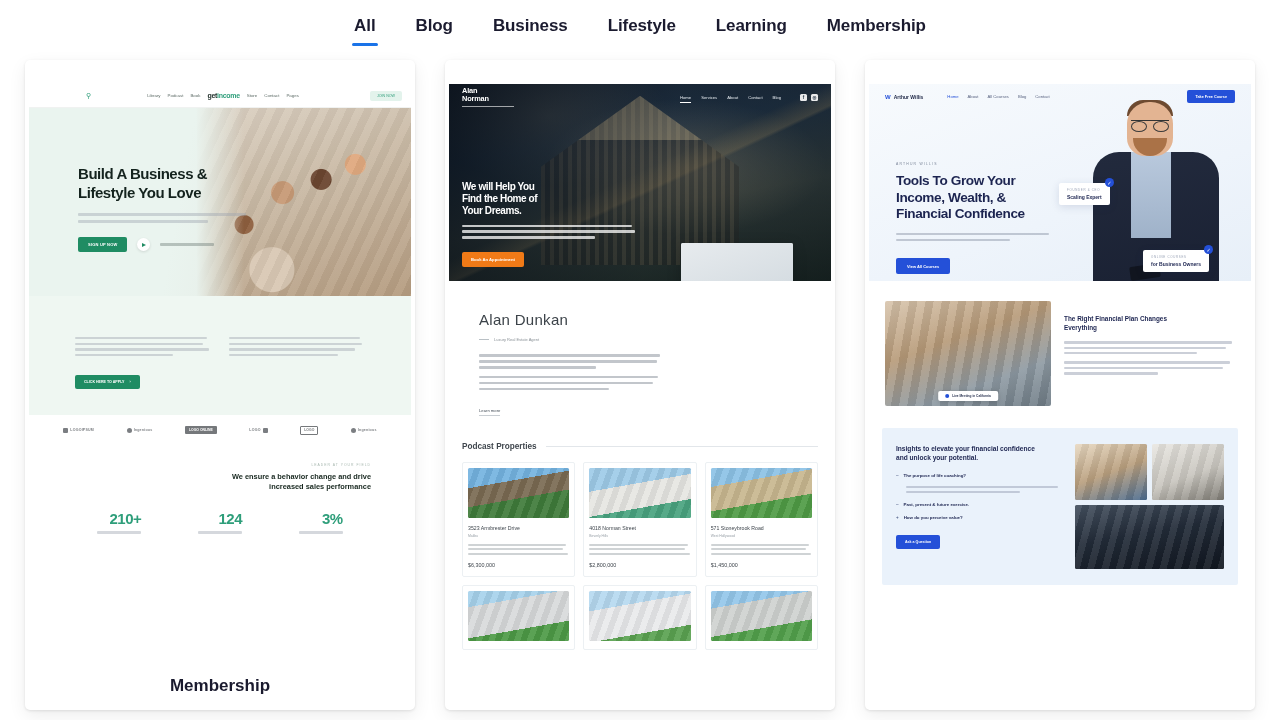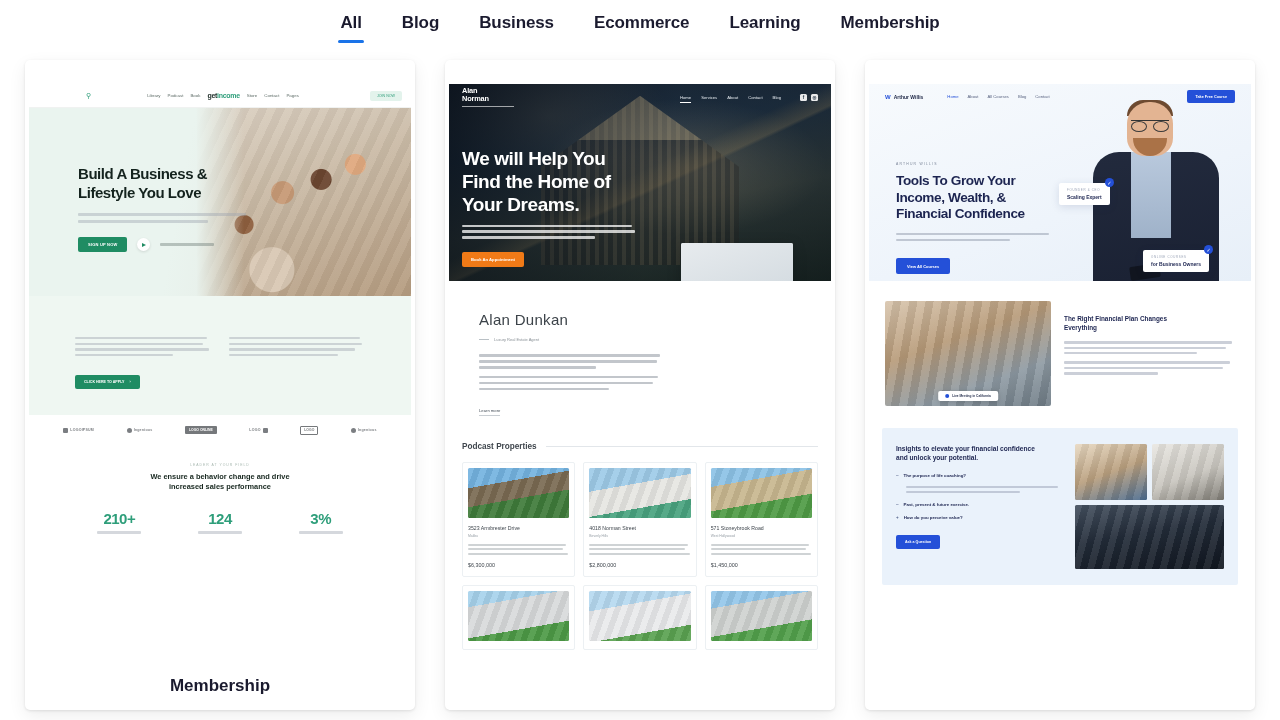--- a/index.html
+++ b/index.html
@@ -5,21 +5,21 @@
   * { box-sizing: border-box; margin: 0; padding: 0; }
   html, body {
     width: 1280px; height: 720px;
     background: #ffffff;
     font-family: "Liberation Sans", sans-serif;
     overflow: hidden;
   }
 
   
   .tabbar {
-    display: flex; justify-content: center; align-items: center;
+    display: flex; justify-content: center; align-items: flex-end;
     gap: 36px; height: 46px; padding-top: 6px;
   }
   .tab {
     font-size: 17px; font-weight: 700; color: #1b1b2f;
     letter-spacing: -.1px; padding: 4px 2px 10px; position: relative;
     cursor: pointer; white-space: nowrap;
   }
   .tab.active { color: #1a1a2e; }
   .tab.active::after {
     content: ""; position: absolute; left: 0; right: 0; bottom: 0;
@@ -123,21 +123,21 @@
 
   .c1-logos { background: #fff; height: 30px; display: flex; align-items: center;
     justify-content: space-around; padding: 0 18px; }
   .c1-logo-item { display: flex; align-items: center; gap: 2px; opacity: .62; }
   .c1-logo-mark { width: 5px; height: 5px; background: #2b3036; border-radius: 1px; }
   .c1-logo-mark.round { border-radius: 50%; }
   .c1-logo-txt { font-size: 3.6px; font-weight: 800; color: #2b3036; letter-spacing: .2px; }
   .c1-logo-chip { background: #22262b; color: #fff; font-size: 3.4px; padding: 2px 4px; border-radius: 1px; }
   .c1-logo-out { border: 1px solid #22262b; font-size: 3.4px; padding: 1.5px 3px; border-radius: 1px; color:#22262b; }
 
-  .c1-stats { background: #fff; padding: 18px 40px 22px; text-align: center; }
+  .c1-stats { background: #fff; padding: 18px 40px 22px; text-align: right; }
   .c1-stats .c1-eyebrow { color: #a8b8b0; }
   .c1-stats-h { font-size: 7.4px; font-weight: 700; color: #17271f; line-height: 1.35; margin-top: 5px; }
   .c1-stat-row { display: flex; justify-content: space-around; margin-top: 18px; }
   .c1-stat-n { font-size: 15px; font-weight: 700; color: #2e9e7a; letter-spacing: -.5px; }
   .c1-stat-l { margin-top: 4px; }
   .c1-stat-l .blur-line { height: 2.6px; width: 44px; margin: 0 auto; }
 
   
   .c2-hero { height: 197px; position: relative; overflow: hidden;
     background: linear-gradient(170deg, #1d2b3c 0%, #253b50 30%, #3d4a46 60%, #1c2a22 100%); }
@@ -166,21 +166,21 @@
   .c2-brand::after { content:""; display:block; width: 52px; height: 1px;
     background: rgba(255,255,255,.6); margin-top: 3px; }
   .c2-nav .items { margin-left: auto; display: flex; gap: 10px; align-items: center; }
   .c2-nav .items a { font-size: 4.2px; color: #e6ebf0; position: relative; white-space: nowrap; }
   .c2-nav .items a.on::after { content:""; position:absolute; left:0; right:0; bottom:-3px;
     height: 1px; background:#fff; }
   .c2-soc { display: flex; gap: 4px; margin-left: 9px; }
   .c2-soc span { width: 7px; height: 7px; border-radius: 1.5px; background: rgba(255,255,255,.9);
     color: #1d2b3c; font-size: 4.5px; display: flex; align-items: center; justify-content: center; font-weight: 700;}
   .c2-htxt { position: absolute; left: 13px; bottom: 14px; width: 175px; z-index: 3; }
-  .c2-h1 { color: #fff; font-size: 19px; font-weight: 800; line-height: 1.2; letter-spacing: -.4px; }
+  .c2-h1 { color: #fff; font-size: 10px; font-weight: 800; line-height: 1.2; letter-spacing: -.4px; }
   .c2-hsub { margin-top: 8px; }
   .c2-hsub .blur-line { height: 2.8px; margin-bottom: 3px; background: #fff; opacity: .75; }
   .c2-hbtn { display: inline-block; margin-top: 10px; background: #f07a17; color: #fff;
     font-size: 4.2px; font-weight: 700; padding: 5px 9px; border-radius: 2px; }
   .c2-portrait { position: absolute; right: 38px; bottom: -112px; width: 112px; height: 150px;
     z-index: 4; border-radius: 2px; overflow: hidden; background: #cdd5da;
     box-shadow: 0 3px 14px rgba(0,0,0,.22); }
   .c2-portrait::before { content:""; position: absolute; inset: 0;
     background: linear-gradient(160deg,#e7ebee 0%, #d6dde2 40%, #b9c3ca 100%); }
   .c2-portrait::after { content:""; position: absolute; left: 50%; top: 48%;
@@ -302,21 +302,21 @@
   .c3-im2 { flex: 1; height: 56px; background: linear-gradient(160deg,#e9e7e2 0%, #c9c6bf 55%, #7d7a73 100%); }
   .c3-im3 { height: 64px; background: linear-gradient(170deg,#44505f 0%, #222b38 45%, #10161f 100%); }
 </style>
 </head>
 <body>
 
 <div class="tabbar">
   <div class="tab active">All</div>
   <div class="tab">Blog</div>
   <div class="tab">Business</div>
-  <div class="tab">Ecommerce</div>
+  <div class="tab">Lifestyle</div>
   <div class="tab">Learning</div>
   <div class="tab">Membership</div>
 </div>
 
 <div class="grid">
 
   <div class="card">
     <div class="preview">
       <div class="site">
 

